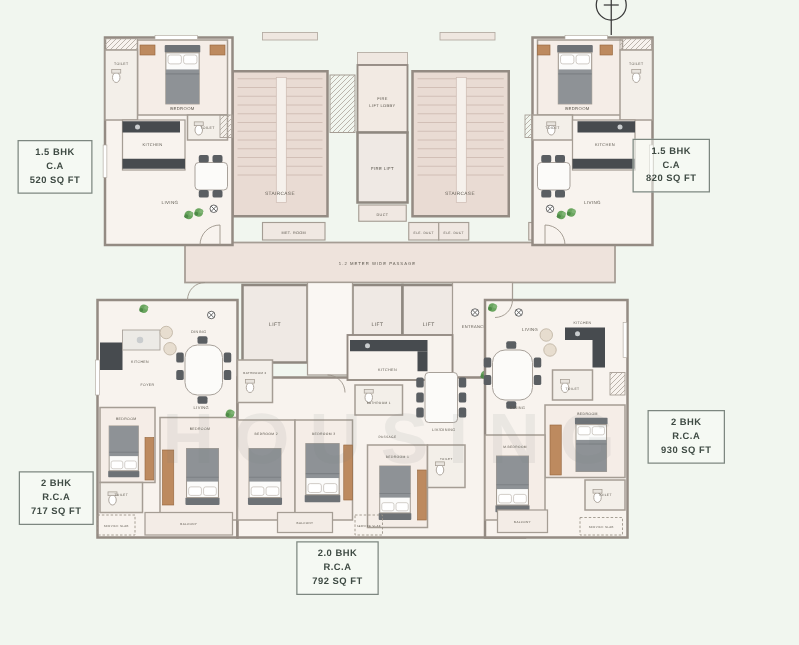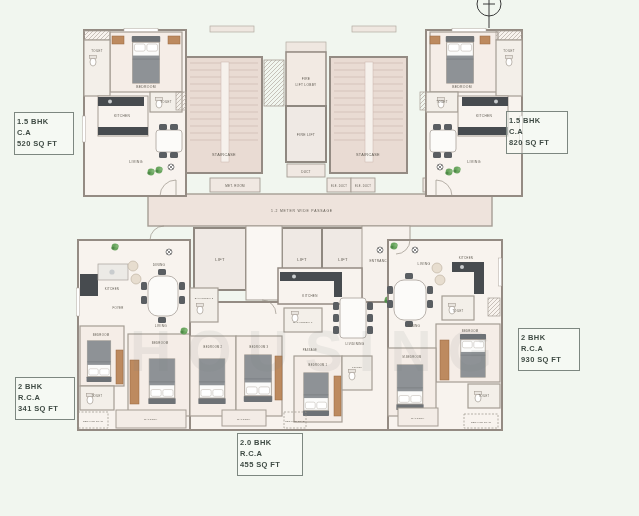--- a/index.html
+++ b/index.html
@@ -2,21 +2,21 @@
 <html><head>
 <meta charset="utf-8">
 <style>
   html,body{margin:0;padding:0;background:#f1f6ef;}
   .stage{position:relative;width:639px;height:516px;background:#f1f6ef;overflow:hidden;
          font-family:"Liberation Sans",sans-serif;}
   .stage svg{position:absolute;left:0;top:0;}
   svg text{font-family:"Liberation Sans",sans-serif;fill:#5d584f;}
   .rl{letter-spacing:.3px;}
   .unit-label{position:absolute;border:1px solid #7d8780;color:#3f4b44;
-              font-size:7.5px;font-weight:bold;line-height:1.45;
+              font-size:7.5px;font-weight:bold;line-height:1.45;text-align:center;
               letter-spacing:.4px;padding:4px 2px;background:rgba(247,251,246,.55);}
   .wm{position:absolute;left:130px;top:318px;width:400px;font-size:57px;font-weight:bold;
       letter-spacing:16px;color:rgba(120,130,125,.10);pointer-events:none;}
 </style>
 </head>
 <body>
 
 <div class="stage">
 
 <svg width="639" height="516" viewBox="0 0 639 516">
@@ -383,26 +383,26 @@
   <div>520 SQ FT</div>
 </div>
 <div class="unit-label" style="left:506px;top:111px;width:56px;">
   <div>1.5 BHK</div>
   <div>C.A</div>
   <div>820 SQ FT</div>
 </div>
 <div class="unit-label" style="left:15px;top:377px;width:54px;">
   <div>2 BHK</div>
   <div>R.C.A</div>
-  <div>341 SQ FT</div>
+  <div>717 SQ FT</div>
 </div>
 <div class="unit-label" style="left:518px;top:328px;width:56px;">
   <div>2 BHK</div>
   <div>R.C.A</div>
   <div>930 SQ FT</div>
 </div>
 <div class="unit-label" style="left:237px;top:433px;width:60px;">
   <div>2.0 BHK</div>
   <div>R.C.A</div>
-  <div>455 SQ FT</div>
+  <div>792 SQ FT</div>
 </div>
 
 </div>
 
 </body></html>

